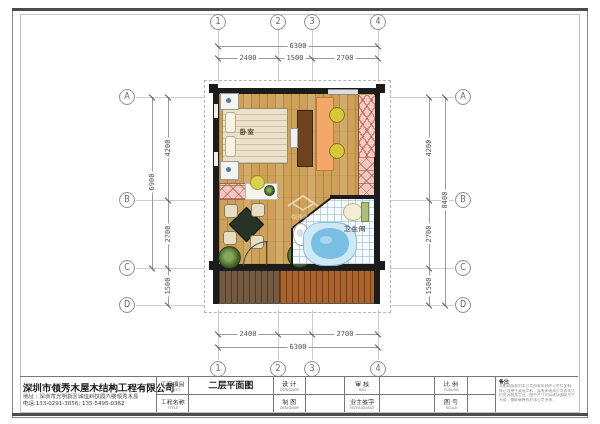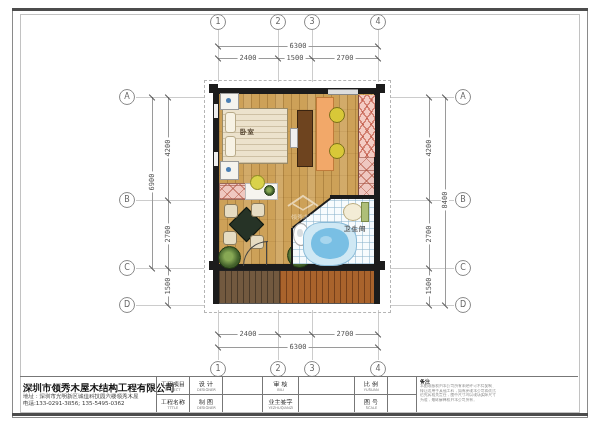--- a/index.html
+++ b/index.html
@@ -251,20 +251,28 @@
     <div class="col" style="width:33px;">
       <div class="cell">
           <span class="zh">工程项目</span>
           <span class="en">PROJECT</span>
         </div>
       <div class="cell">
           <span class="zh">工程名称</span>
           <span class="en">TTTLE</span>
         </div>
     </div>
+    <div class="col" style="width:86px;">
+      <div class="cell">
+          <span class="pv">二层平面图</span>
+        </div>
+      <div class="cell">
+          <span class="pv"></span>
+        </div>
+    </div>
     <div class="col" style="width:33px;">
       <div class="cell">
           <span class="zh">设 计</span>
           <span class="en">DESIGNER</span>
         </div>
       <div class="cell">
           <span class="zh">制 图</span>
           <span class="en">DESIGNER</span>
         </div>
     </div>

